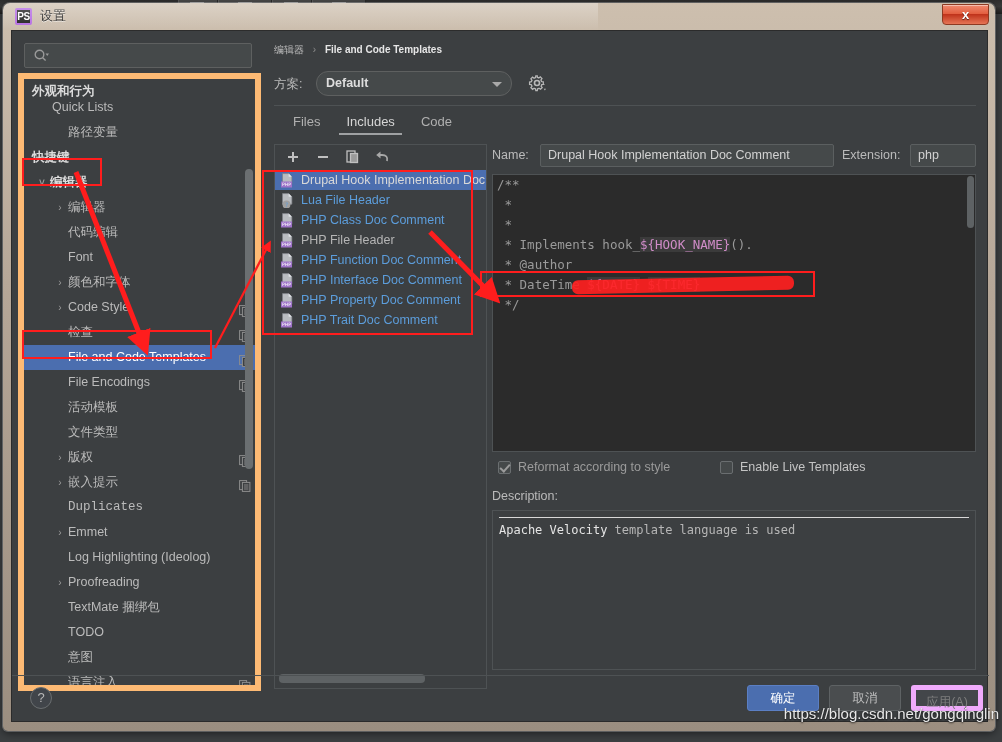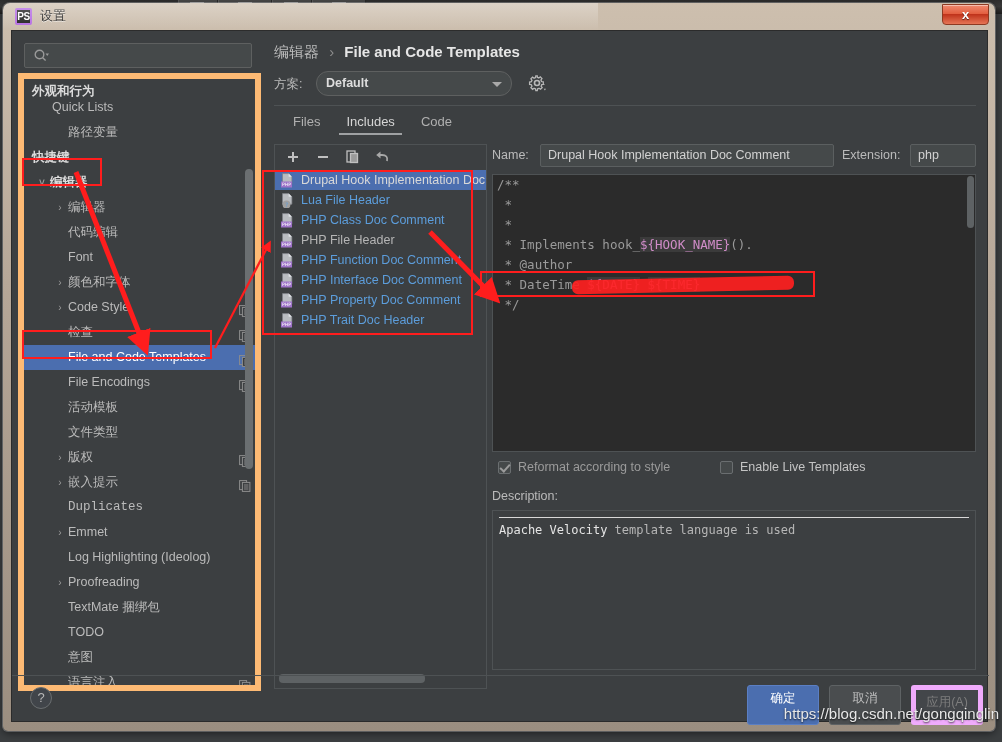--- a/index.html
+++ b/index.html
@@ -144,21 +144,21 @@
     background: #6b6f71; border-radius: 4px;
   }
 
   
   .right-col {
     position: absolute; left: 256px; top: 8px;
     width: 714px; height: 652px;
   }
   .breadcrumb {
     position: absolute; left: 6px; top: 4px;
-    font-size: 15px; color: #bbbbbb;
+    font-size: 10px; color: #bbbbbb;
   }
   .breadcrumb b { color: #e6e6e6; font-weight: bold; }
   .breadcrumb .sep { color: #8d8d8d; margin: 0 6px; }
 
   .scheme-row { position: absolute; left: 6px; top: 32px; width: 700px; height: 26px; }
   .scheme-lbl { position: absolute; left: 0; top: 5px; font-size: 12.5px; color: #bbbbbb; }
   .scheme-sel {
     position: absolute; left: 42px; top: 0;
     width: 196px; height: 25px;
     background: #45494a; border: 1px solid #5e6060; border-radius: 12px;
@@ -292,21 +292,21 @@
   .footer { position: absolute; left: 0; bottom: 0; width: 977px; height: 46px; }
   .foot-sep { position: absolute; left: 0; top: 0; width: 977px; height: 1px; background: #4e5254; }
   .help-btn {
     position: absolute; left: 18px; top: 12px;
     width: 22px; height: 22px; border-radius: 50%;
     background: #41454a; border: 1px solid #6a6e70;
     color: #b8b8b8; font-size: 13px; text-align: center; line-height: 20px;
     cursor: pointer;
   }
   .btn {
-    position: absolute; top: 10px; height: 40px;
+    position: absolute; top: 10px; height: 26px;
     border-radius: 3px; font-size: 12.5px;
     text-align: center; line-height: 24px;
     cursor: pointer;
   }
   .btn-ok {
     right: 170px; width: 72px;
     background: #4b6eaf; border: 1px solid #5b7fc4; color: #ffffff;
   }
   .btn-cancel {
     right: 88px; width: 72px;
@@ -606,21 +606,21 @@
                     <path d="M2.5 0.6h6.2l3.2 3.2v7.4H2.5z" fill="#b9bcc0" stroke="#7c8085" stroke-width="0.7"></path>
                     <path d="M8.7 0.6v3.2h3.2z" fill="#e2e4e7"></path>
                     <rect x="1" y="8.5" width="11" height="6" fill="#9f74c9"></rect>
                     <text x="6.5" y="13.4" font-size="4.6" fill="#ffffff" text-anchor="middle" font-family="DejaVu Sans, sans-serif">PHP</text>
                   </svg></span><span>PHP Property Doc Comment</span></div>
               <div class="tpl-row"><span class="file-ico"><svg viewBox="0 0 15 15" width="15" height="15">
                     <path d="M2.5 0.6h6.2l3.2 3.2v7.4H2.5z" fill="#b9bcc0" stroke="#7c8085" stroke-width="0.7"></path>
                     <path d="M8.7 0.6v3.2h3.2z" fill="#e2e4e7"></path>
                     <rect x="1" y="8.5" width="11" height="6" fill="#9f74c9"></rect>
                     <text x="6.5" y="13.4" font-size="4.6" fill="#ffffff" text-anchor="middle" font-family="DejaVu Sans, sans-serif">PHP</text>
-                  </svg></span><span>PHP Trait Doc Header</span></div>
+                  </svg></span><span>PHP Trait Doc Comment</span></div>
             </div>
 
           <div class="tpl-hscroll-track"></div>
           <div class="tpl-hscroll-thumb"></div>
         </div>
 
         <div class="edit-side">
           <div class="name-row">
             <div class="name-lbl">Name:</div>
             <div class="name-field">Drupal Hook Implementation Doc Comment</div>

